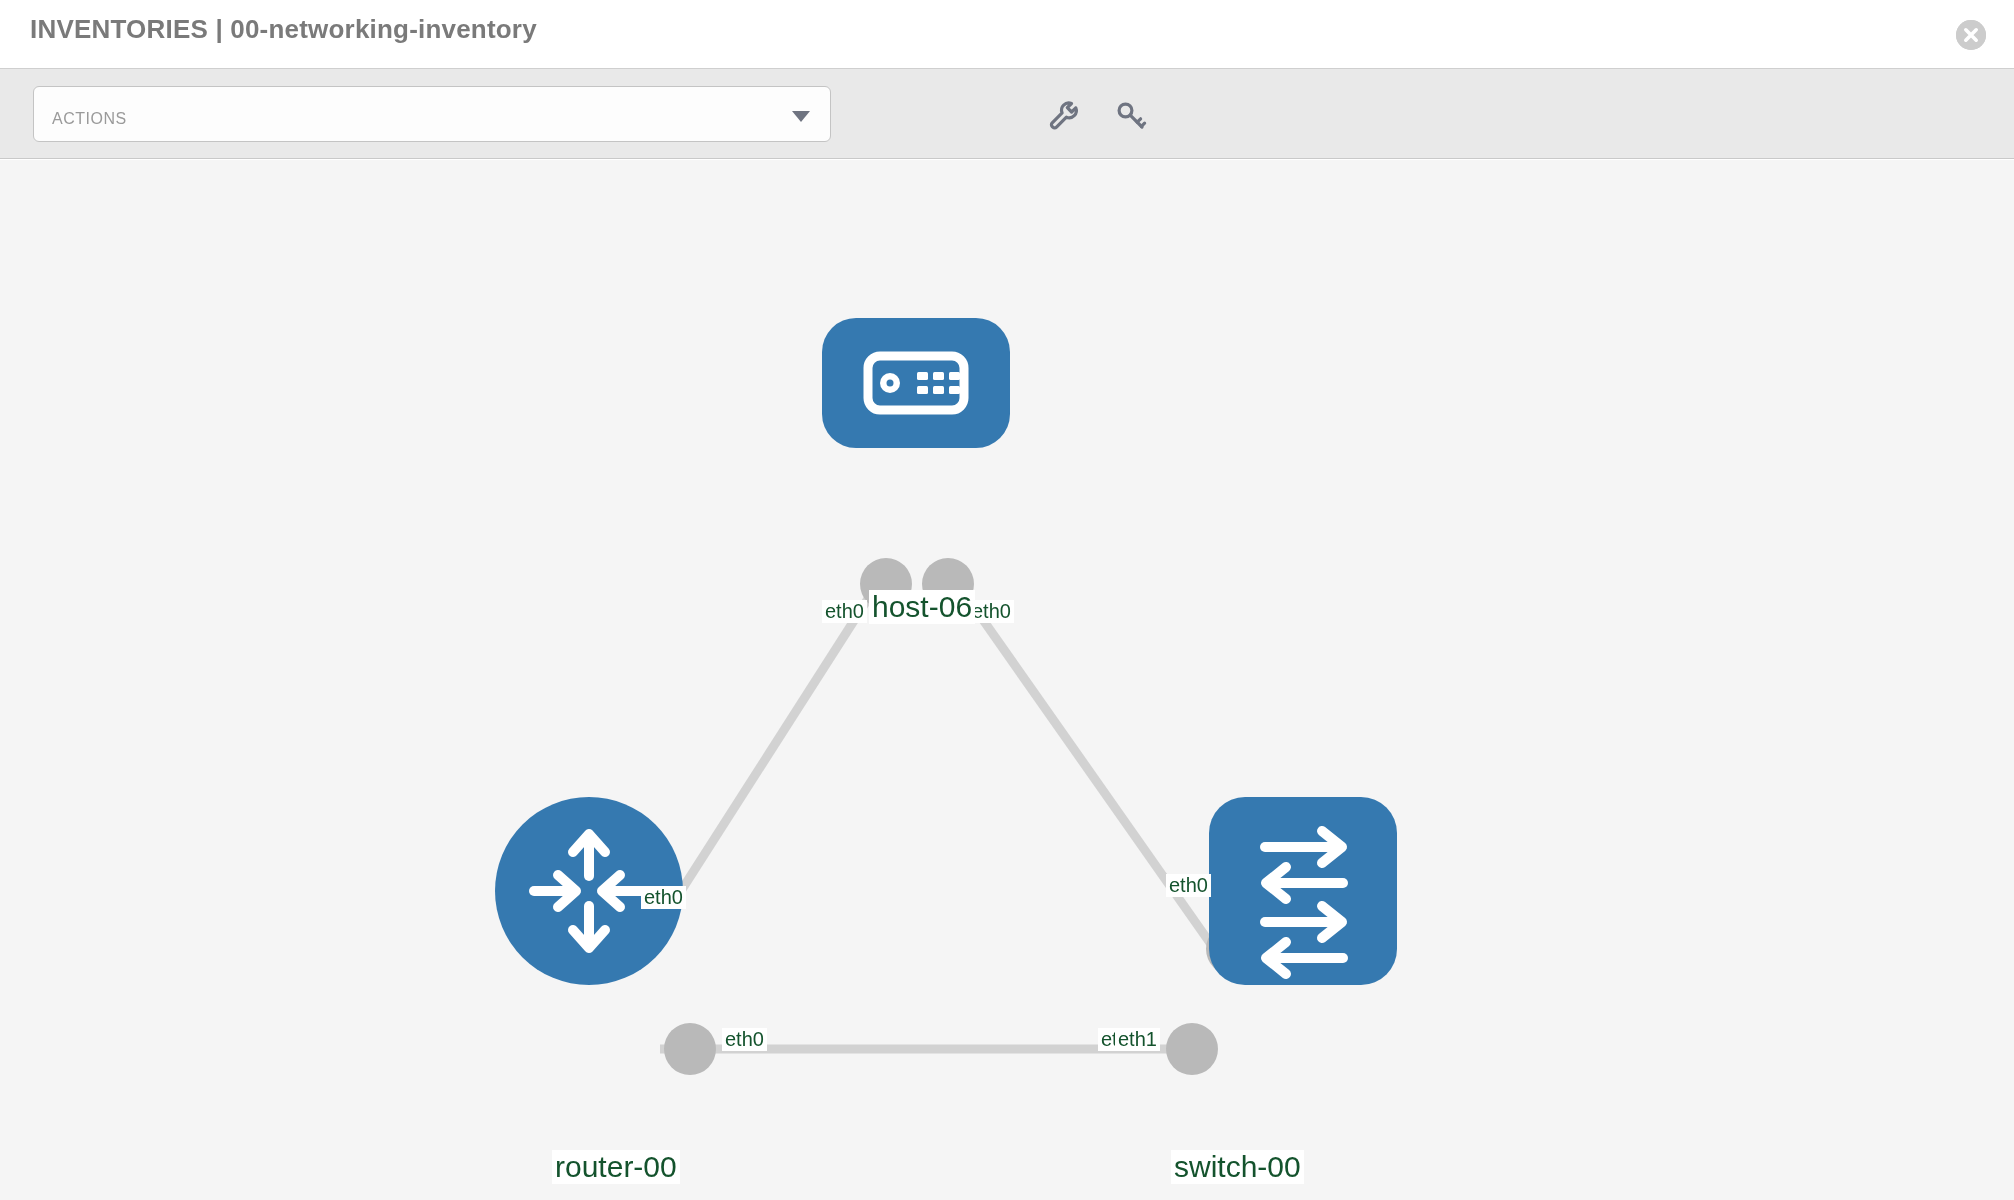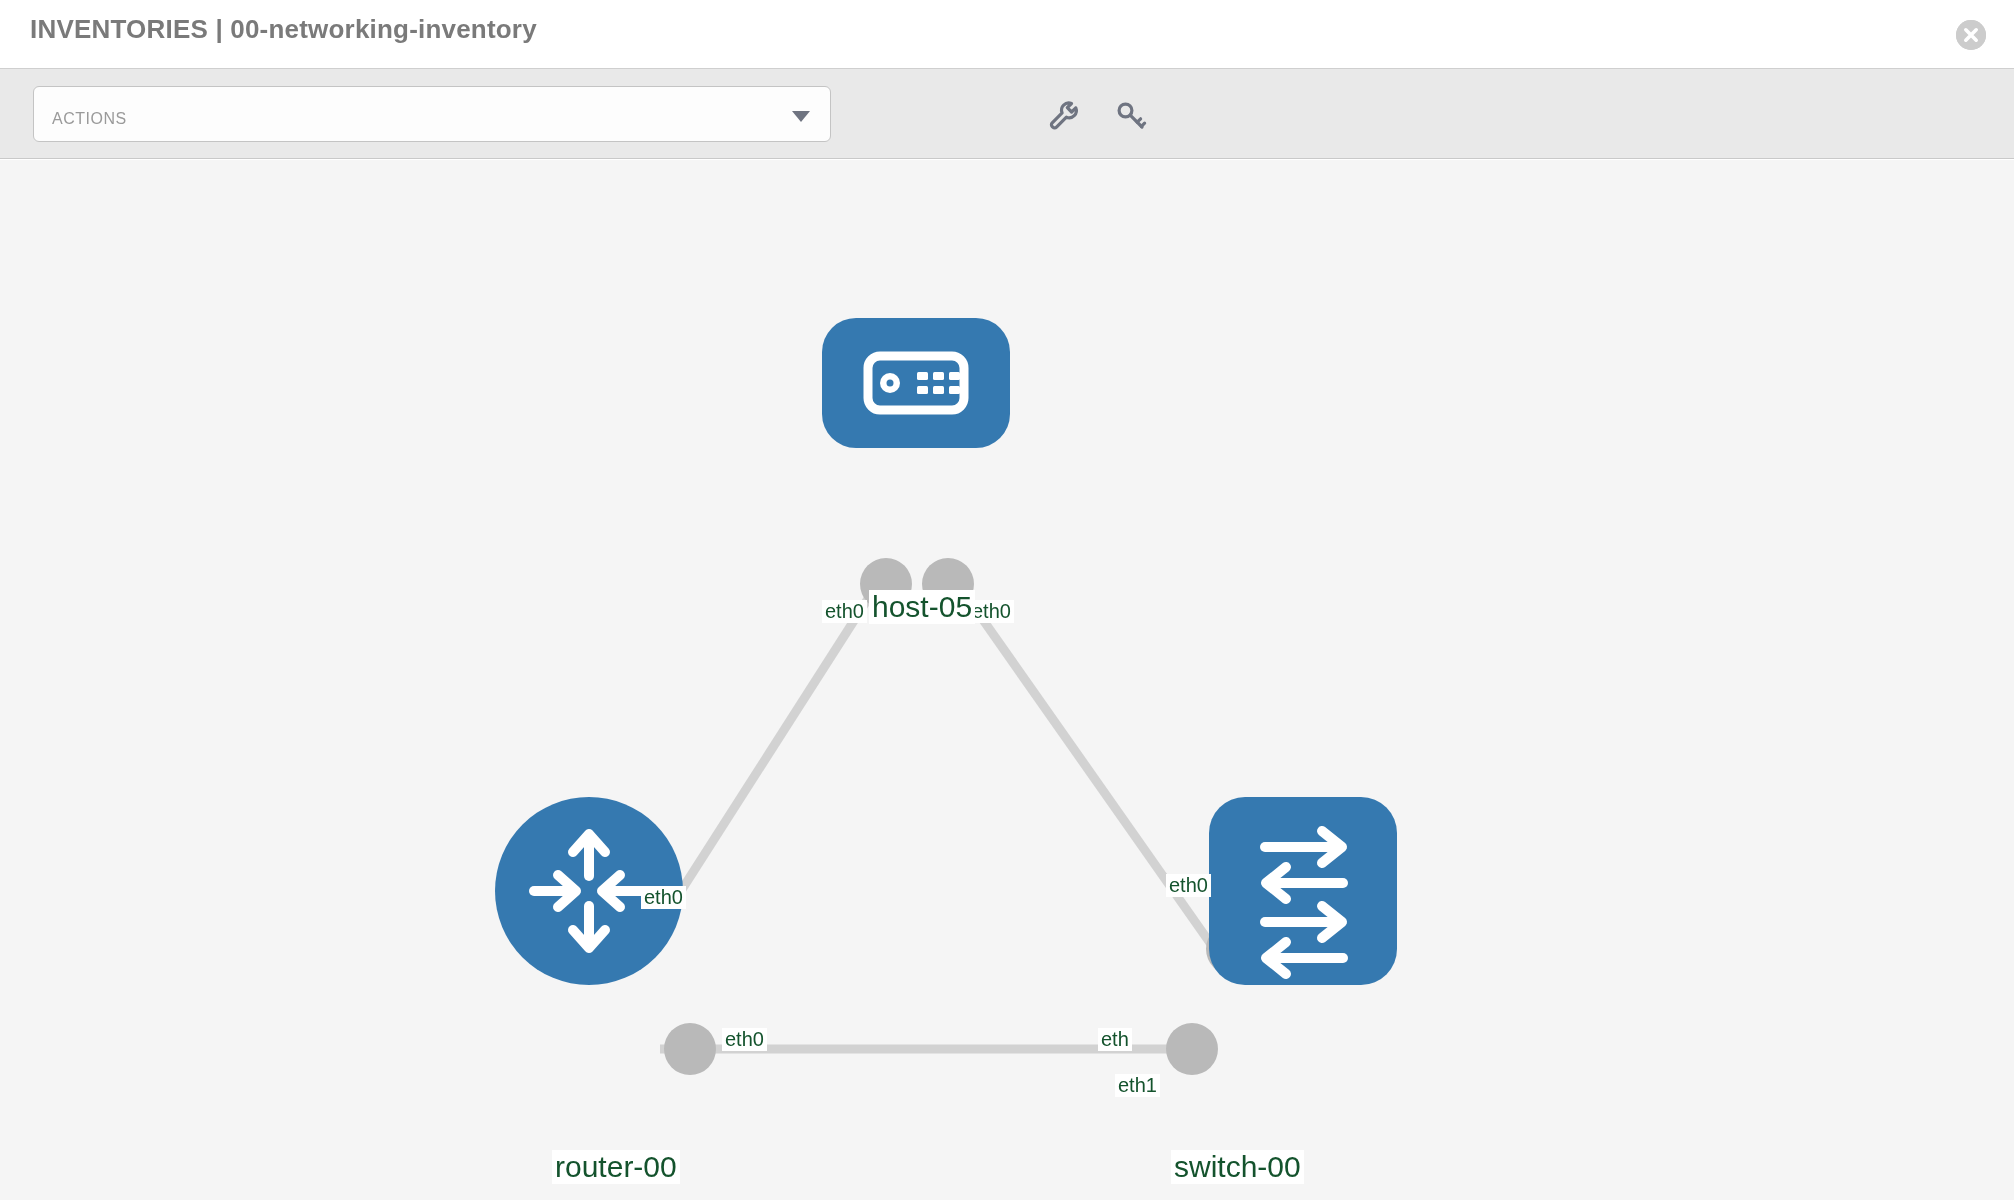--- a/index.html
+++ b/index.html
@@ -244,20 +244,20 @@
         </g>
       </g>
     </svg>
 
     <div class="iface-label" style="left:822px; top:440px;">eth0</div>
     <div class="iface-label" style="left:969px; top:440px;">eth0</div>
     <div class="iface-label" style="left:641px; top:726px;">eth0</div>
     <div class="iface-label" style="left:1166px; top:714px;">eth0</div>
     <div class="iface-label" style="left:722px; top:868px;">eth0</div>
     <div class="iface-label" style="left:1098px; top:868px;">eth</div>
-    <div class="iface-label" style="left:1115px; top:914px;">eth1</div>
-
-    <div class="node-label" style="left:869px; top:430px;">host-05</div>
+    <div class="iface-label" style="left:1115px; top:868px;">eth1</div>
+
+    <div class="node-label" style="left:869px; top:430px;">host-06</div>
     <div class="node-label" style="left:552px; top:990px;">router-00</div>
     <div class="node-label" style="left:1171px; top:990px;text-align:center;">switch-00</div>
 
   </div>
 </div>
 
 </body></html>

